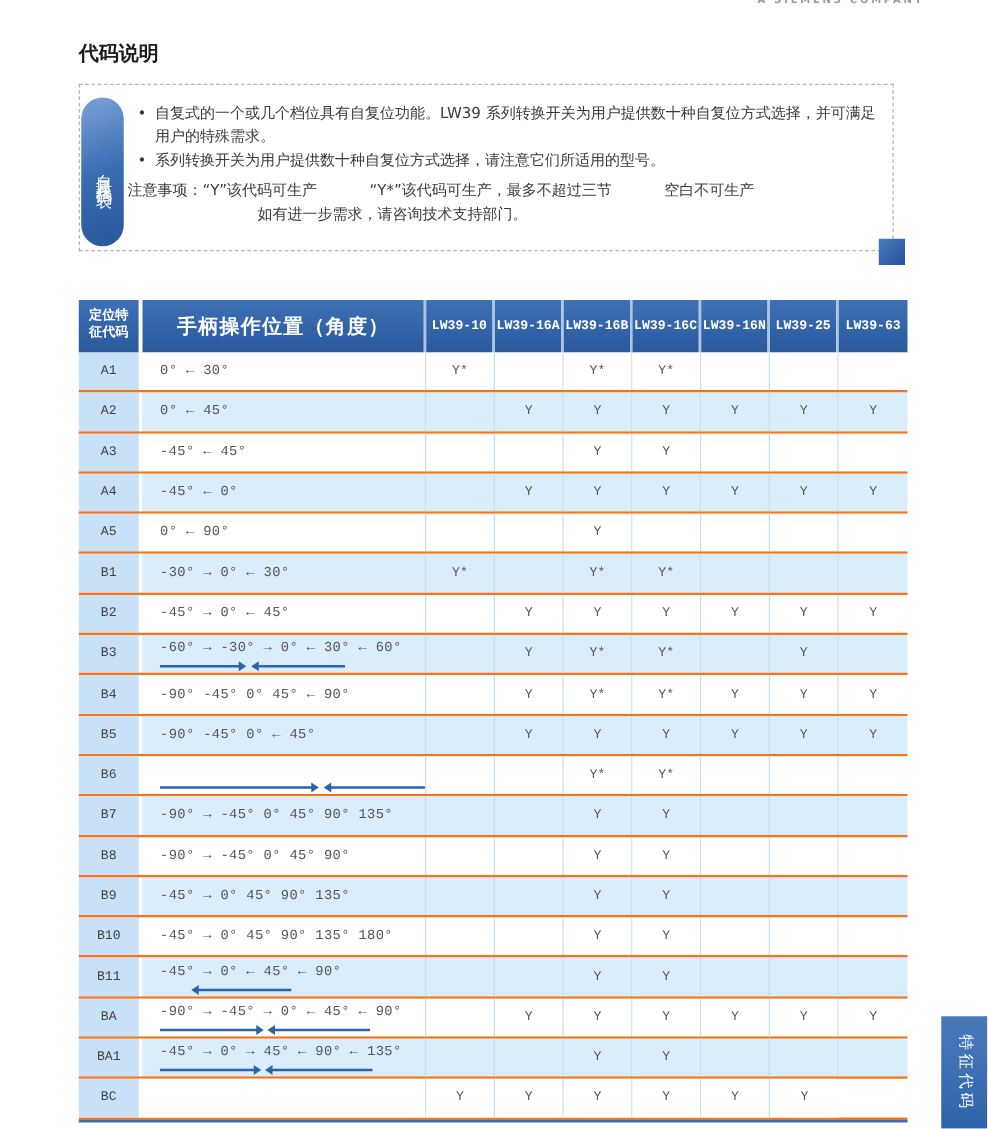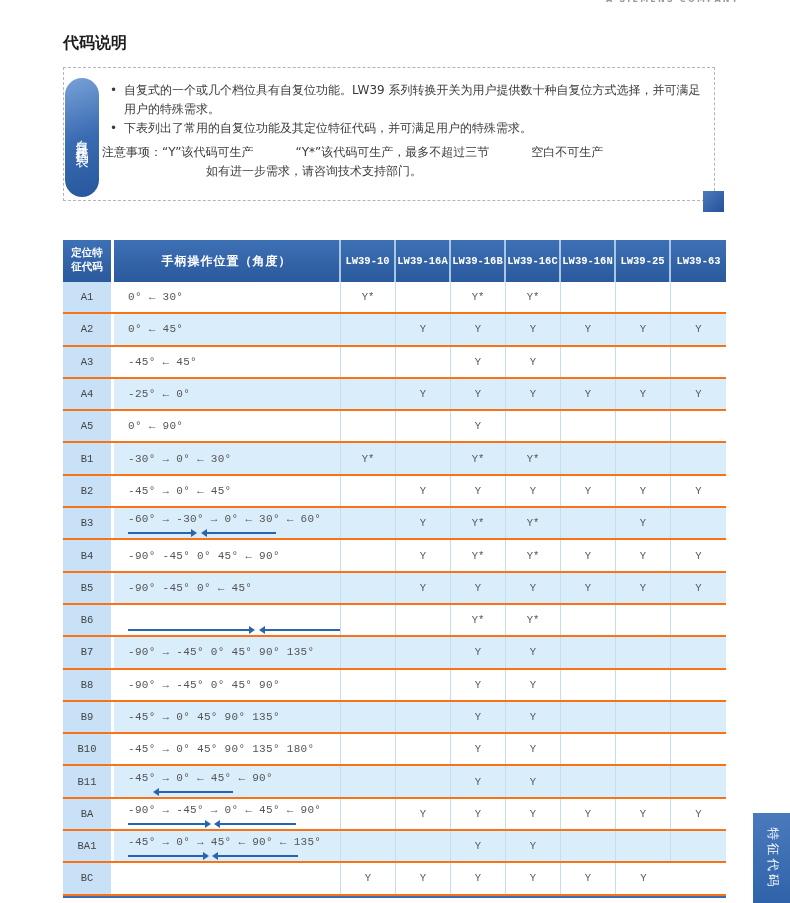--- a/index.html
+++ b/index.html
@@ -29,21 +29,21 @@
   .corner-square { position:absolute; left:703px; top:191px; width:21px; height:21px;
                    background:linear-gradient(135deg,#4c7cbd,#24509b); }
 
   .codes-table { position:absolute; left:63px; top:240px; width:663px; border-bottom:2px solid #3a6db3; }
   .thead, .row { display:grid; grid-template-columns:51px 227px repeat(7,55px);font-family:Liberation Mono, monospace; }
   .thead { height:42px; }
   .hcell { display:flex; align-items:center; justify-content:center; color:#fff; font-weight:bold;
            background:linear-gradient(180deg,#3e70b5,#2a599c); border-right:2px solid #a9c7e5;
            box-sizing:border-box; text-align:center; }
   .hcell.code { font-size:10.5px; white-space:pre-line; line-height:1.3; border-right:3px solid #fff; }
-  .hcell.angle { font-size:12px; letter-spacing:1px; }
+  .hcell.angle { font-size:16px; letter-spacing:1px; }
   .hcell.model { font-size:10.5px; }
   .hcell:last-child { border-right:none; }
 
   .row { height:32.3px; border-bottom:2px solid #f97316; box-sizing:border-box; }
   .cell { display:flex; align-items:center; justify-content:center; box-sizing:border-box;
           border-right:1px solid #c2def3; font-size:10.5px; color:#555; background:#fff; }
   .row.stripe .cell { background:#d9edfb; }
   .cell.code { background:#c8e1f6 !important; border-right:3px solid #fff; color:#444; }
   .cell.angle { justify-content:flex-start; padding-left:14px; font-size:11px; color:#555;
                 position:relative; white-space:pre; letter-spacing:0.3px; }
@@ -79,21 +79,21 @@
     <span>自复式代码表</span>
   </div>
 
   <div class="info-content">
     <div class="bullet-row">
       <span class="bullet-dot">•</span>
       <span class="bullet-text">自复式的一个或几个档位具有自复位功能。LW39 系列转换开关为用户提供数十种自复位方式选择，并可满足用户的特殊需求。</span>
     </div>
     <div class="bullet-row">
       <span class="bullet-dot">•</span>
-      <span class="bullet-text">下表列出了常用的自复位功能及其定位特征代码，并可满足用户的特殊需求。</span>
+      <span class="bullet-text">系列转换开关为用户提供数十种自复位方式选择，请注意它们所适用的型号。</span>
     </div>
     <div class="notes-line">
       <span>注意事项：</span>
       <span>“Y”该代码可生产</span>
       <span class="notes-gap"></span>
       <span>“Y*”该代码可生产，最多不超过三节</span>
       <span class="notes-gap"></span>
       <span>空白不可生产</span>
     </div>
     <div class="followup">如有进一步需求，请咨询技术支持部门。</div>
@@ -144,21 +144,21 @@
           <div class="cell value"></div>
           <div class="cell value"></div>
           <div class="cell value">Y</div>
           <div class="cell value">Y</div>
           <div class="cell value"></div>
           <div class="cell value"></div>
           <div class="cell value"></div>
         </div>
         <div class="row stripe">
           <div class="cell code">A4</div>
-          <div class="cell angle"><span class="angle-label">-25° ← 0°</span></div>
+          <div class="cell angle"><span class="angle-label">-45° ← 0°</span></div>
           <div class="cell value"></div>
           <div class="cell value">Y</div>
           <div class="cell value">Y</div>
           <div class="cell value">Y</div>
           <div class="cell value">Y</div>
           <div class="cell value">Y</div>
           <div class="cell value">Y</div>
         </div>
         <div class="row">
           <div class="cell code">A5</div>

